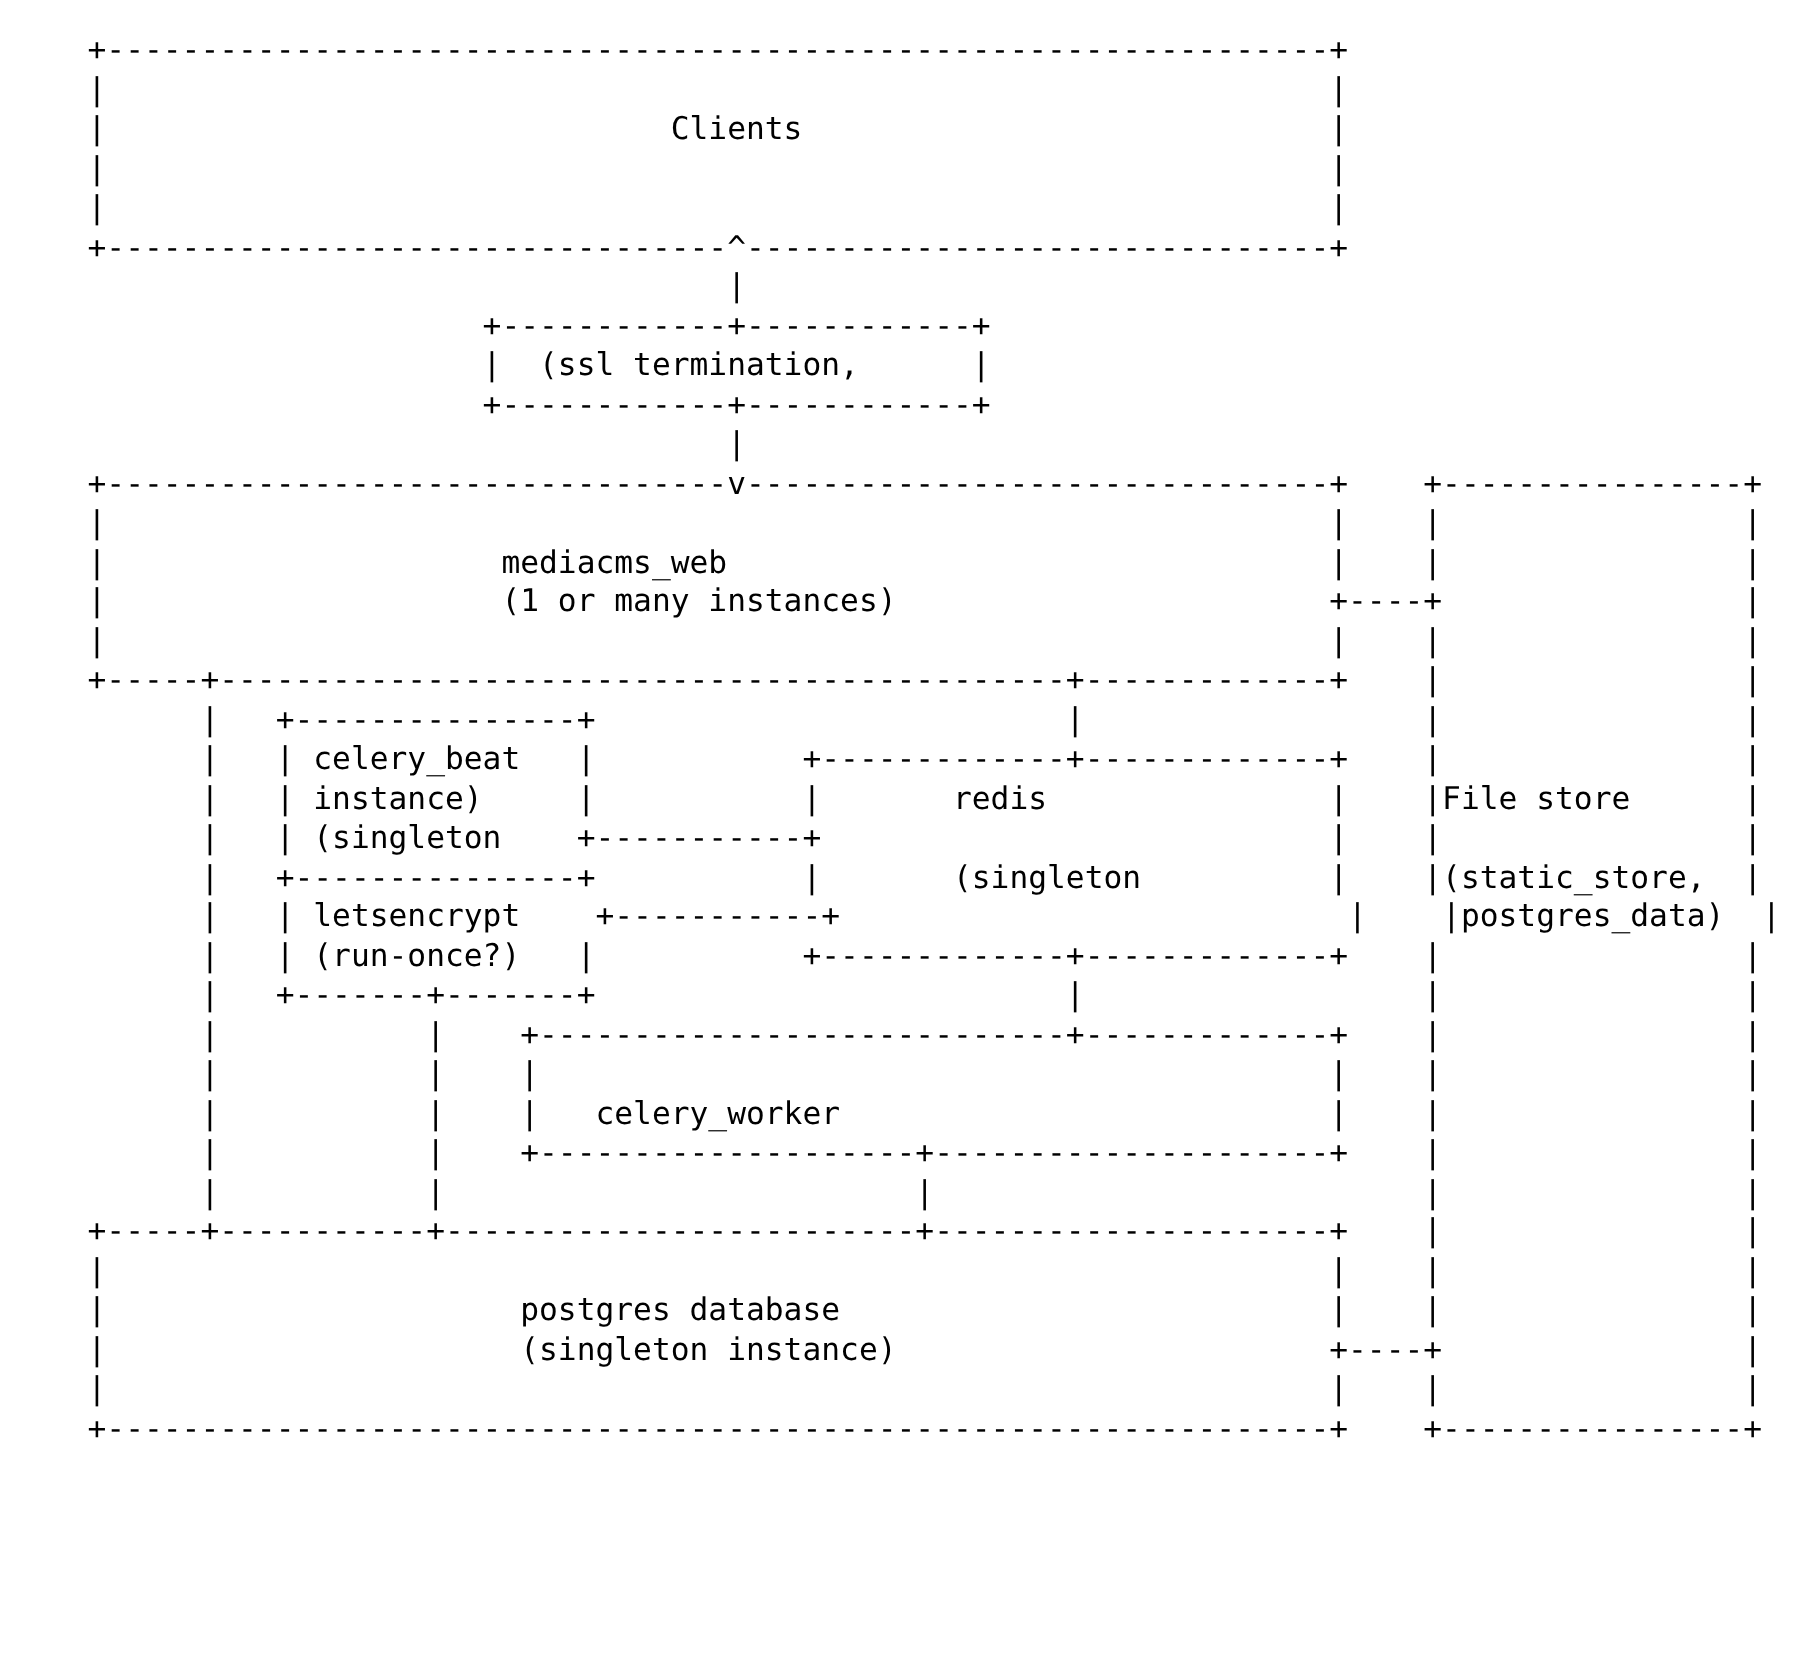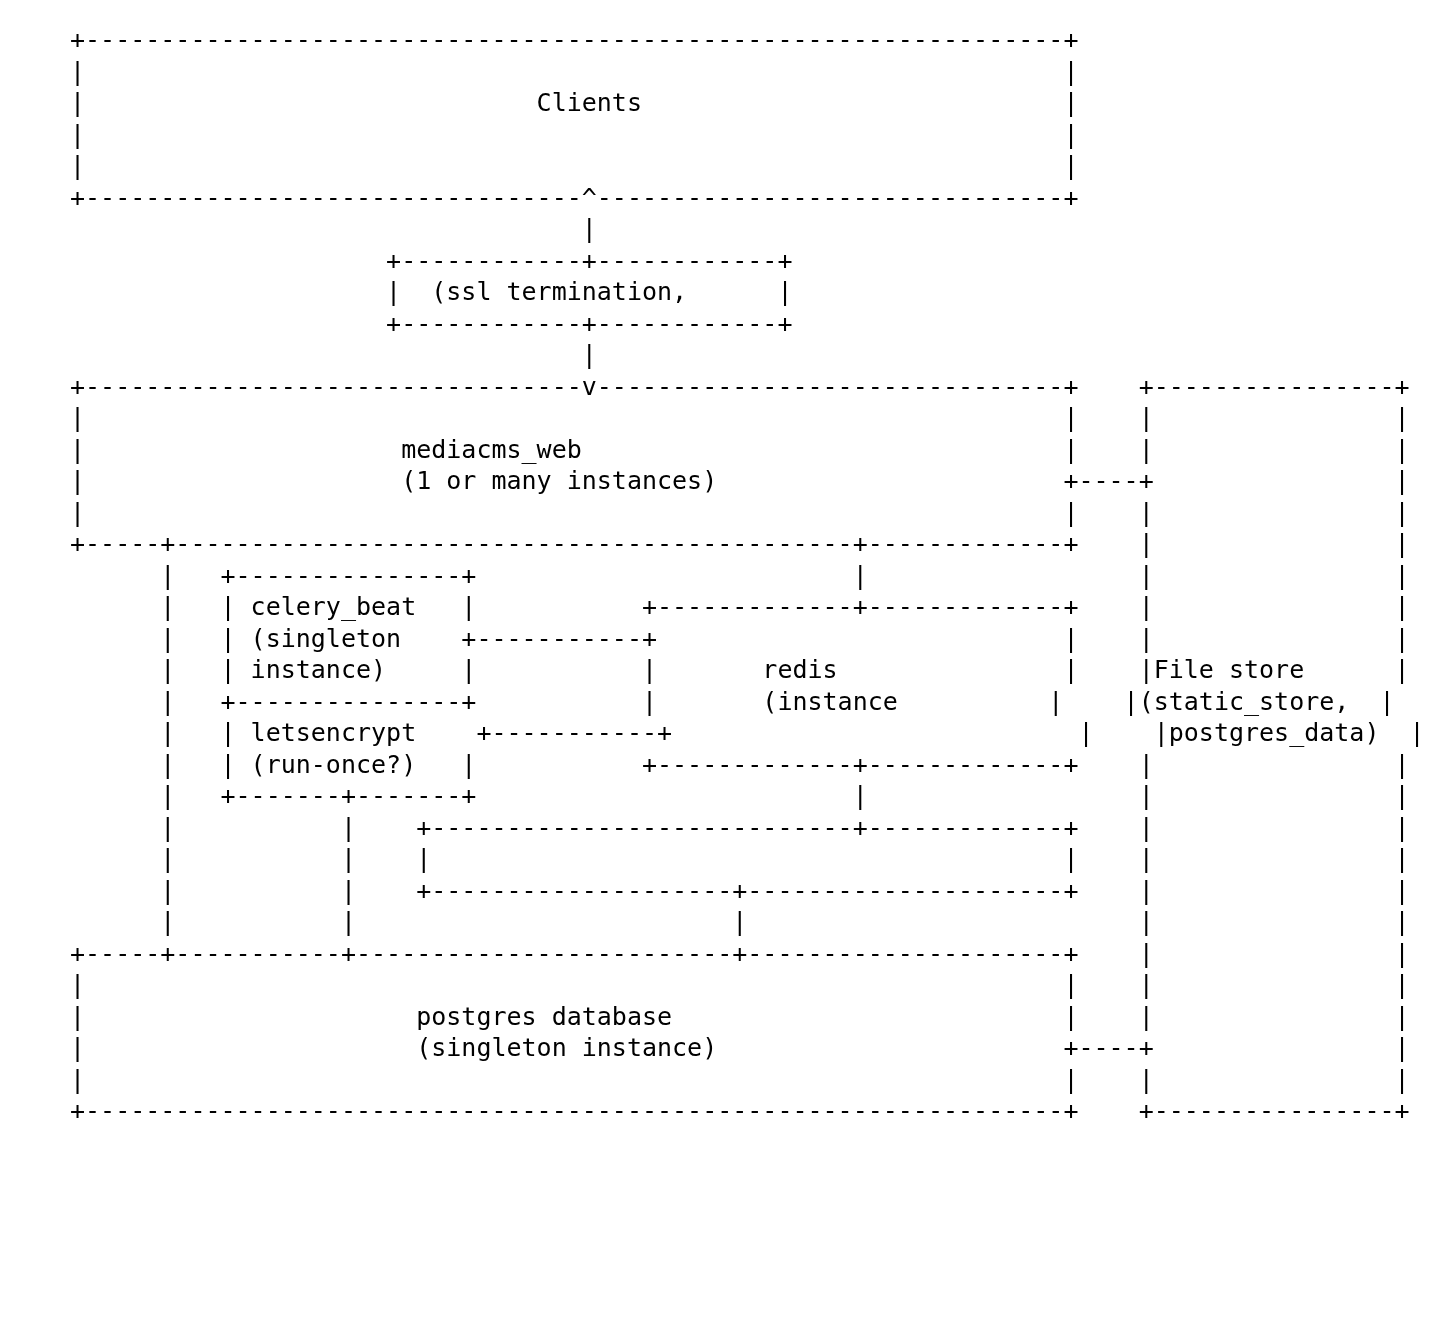--- a/index.html
+++ b/index.html
@@ -39,28 +39,29 @@
   <div class="row">                     +------------+------------+</div>
   <div class="row">                                  |</div>
   <div class="row">+---------------------------------v-------------------------------+    +----------------+</div>
   <div class="row">|                                                                 |    |                |</div>
   <div class="row">|                     mediacms_web                                |    |                |</div>
   <div class="row">|                     (1 or many instances)                       +----+                |</div>
   <div class="row">|                                                                 |    |                |</div>
   <div class="row">+-----+---------------------------------------------+-------------+    |                |</div>
   <div class="row">      |   +---------------+                         |                  |                |</div>
   <div class="row">      |   | celery_beat   |           +-------------+-------------+    |                |</div>
+  <div class="row">      |   | instance)     |           |       redis               |    |File store      |</div>
   <div class="row">      |   | (singleton    +-----------+                           |    |                |</div>
-  <div class="row">      |   | instance)     |           |       redis               |    |File store      |</div>
-  <div class="row">      |   +---------------+           |       (instance          |    |(static_store,  |</div>
+  <div class="row">      |   +---------------+           |       (singleton          |    |(static_store,  |</div>
   <div class="row">      |   | letsencrypt    +-----------+                           |    |postgres_data)  |</div>
   <div class="row">      |   | (run-once?)   |           +-------------+-------------+    |                |</div>
   <div class="row">      |   +-------+-------+                         |                  |                |</div>
   <div class="row">      |           |    +----------------------------+-------------+    |                |</div>
   <div class="row">      |           |    |                                          |    |                |</div>
+  <div class="row">      |           |    |   celery_worker                          |    |                |</div>
   <div class="row">      |           |    +--------------------+---------------------+    |                |</div>
   <div class="row">      |           |                         |                          |                |</div>
   <div class="row">+-----+-----------+-------------------------+---------------------+    |                |</div>
   <div class="row">|                                                                 |    |                |</div>
   <div class="row">|                      postgres database                          |    |                |</div>
   <div class="row">|                      (singleton instance)                       +----+                |</div>
   <div class="row">|                                                                 |    |                |</div>
   <div class="row">+-----------------------------------------------------------------+    +----------------+</div>
 </div>
 

